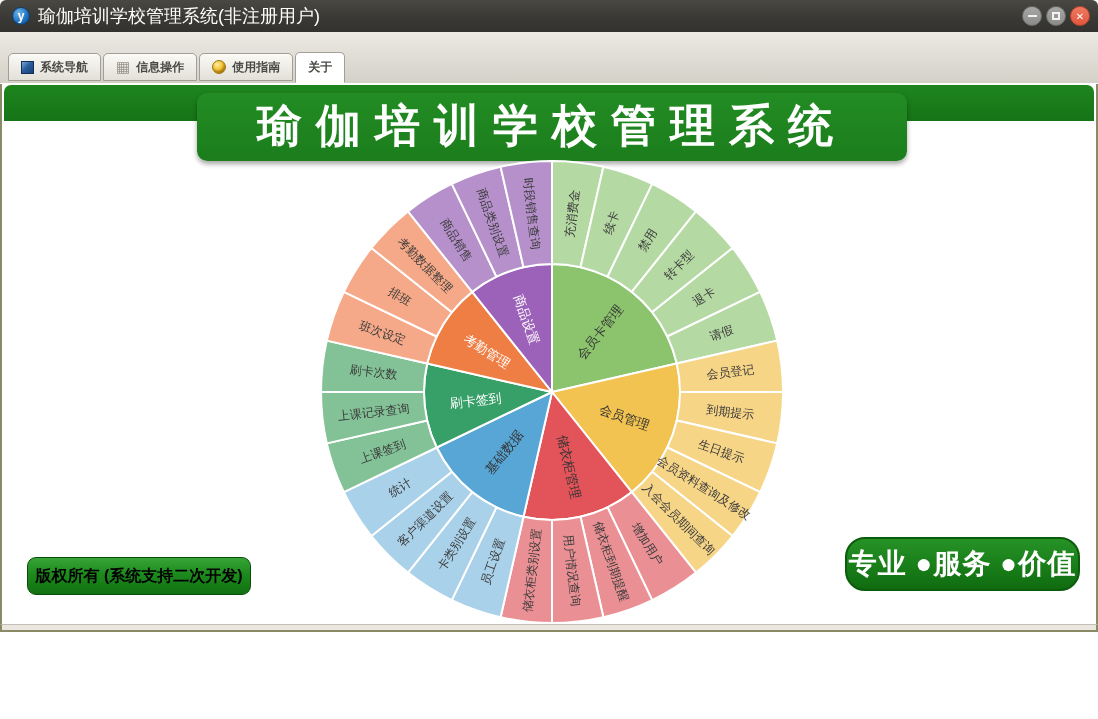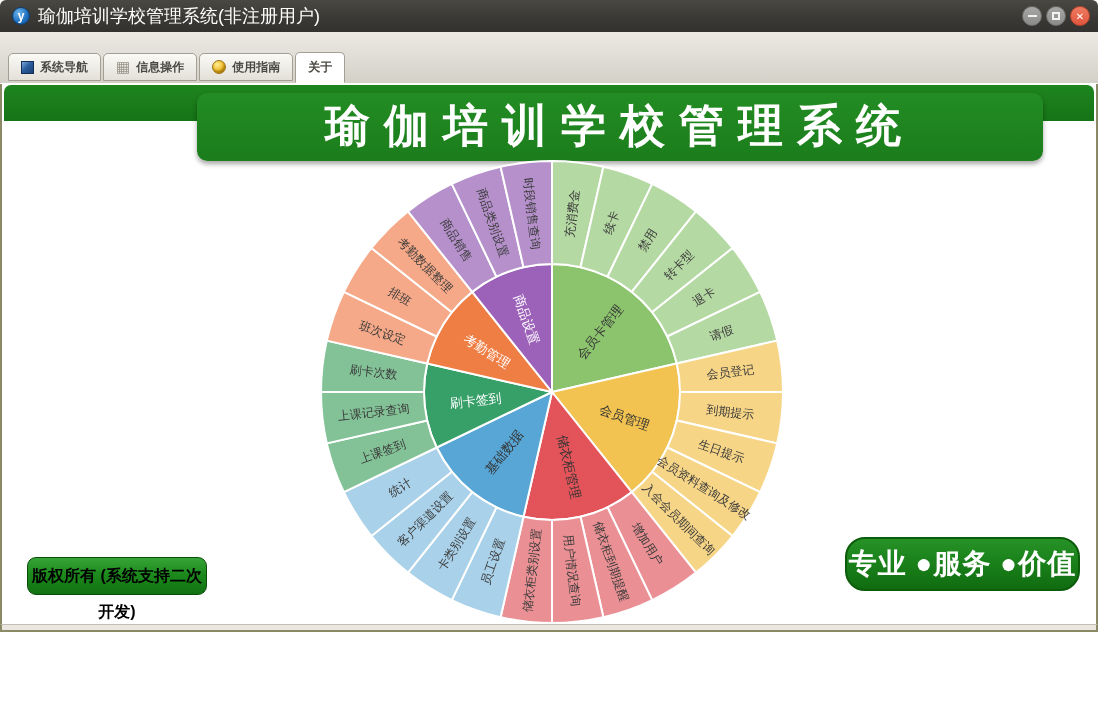--- a/index.html
+++ b/index.html
@@ -45,32 +45,32 @@
   
   .content {
     position:relative; height:540px; background:#ffffff; overflow:hidden;
     border-left:2px solid #8b8a66; border-right:2px solid #8b8a66;
   }
   .green-strip {
     position:absolute; left:2px; top:1px; width:1090px; height:36px;
     background:linear-gradient(180deg,#1e851e,#167416); border-radius:7px 7px 0 0;
   }
   .banner {
-    position:absolute; left:195px; top:9px; width:846px; height:68px;
+    position:absolute; left:195px; top:9px; width:710px; height:68px;
     background:linear-gradient(180deg,#238c23,#1b7d1c); border-radius:10px;
     color:#ffffff; font-size:45px; font-weight:bold; letter-spacing:14px;
     text-align:center; line-height:66px; box-shadow:0 3px 5px rgba(0,0,0,.35);
     white-space:nowrap;
   }
   #sunburst-svg { position:absolute; left:0; top:0; }
   #sunburst-svg text { font-family:"Liberation Sans","DejaVu Sans",sans-serif; }
   #sunburst-svg path { cursor:pointer; }
 
   .copyright {
-    position:absolute; left:25px; top:473px; width:180px; height:38px;
+    position:absolute; left:25px; top:473px; width:224px; height:38px;
     background:linear-gradient(180deg,#37a437 0%,#1d8a1d 45%,#117111 100%);
     border:1px solid #0a4d0a; border-radius:9px; color:#000000;
     font-size:16px; font-weight:bold; text-align:center; line-height:36px; cursor:pointer;
   }
   .slogan {
     position:absolute; left:843px; top:453px; width:235px; height:54px;
     background:linear-gradient(180deg,#269226 0%,#177c17 60%,#106c10 100%);
     border:2px solid #0c5c0c; border-radius:20px; color:#ffffff;
     font-size:28px; font-weight:bold; text-align:center; line-height:50px; letter-spacing:1px; cursor:pointer;
   }

